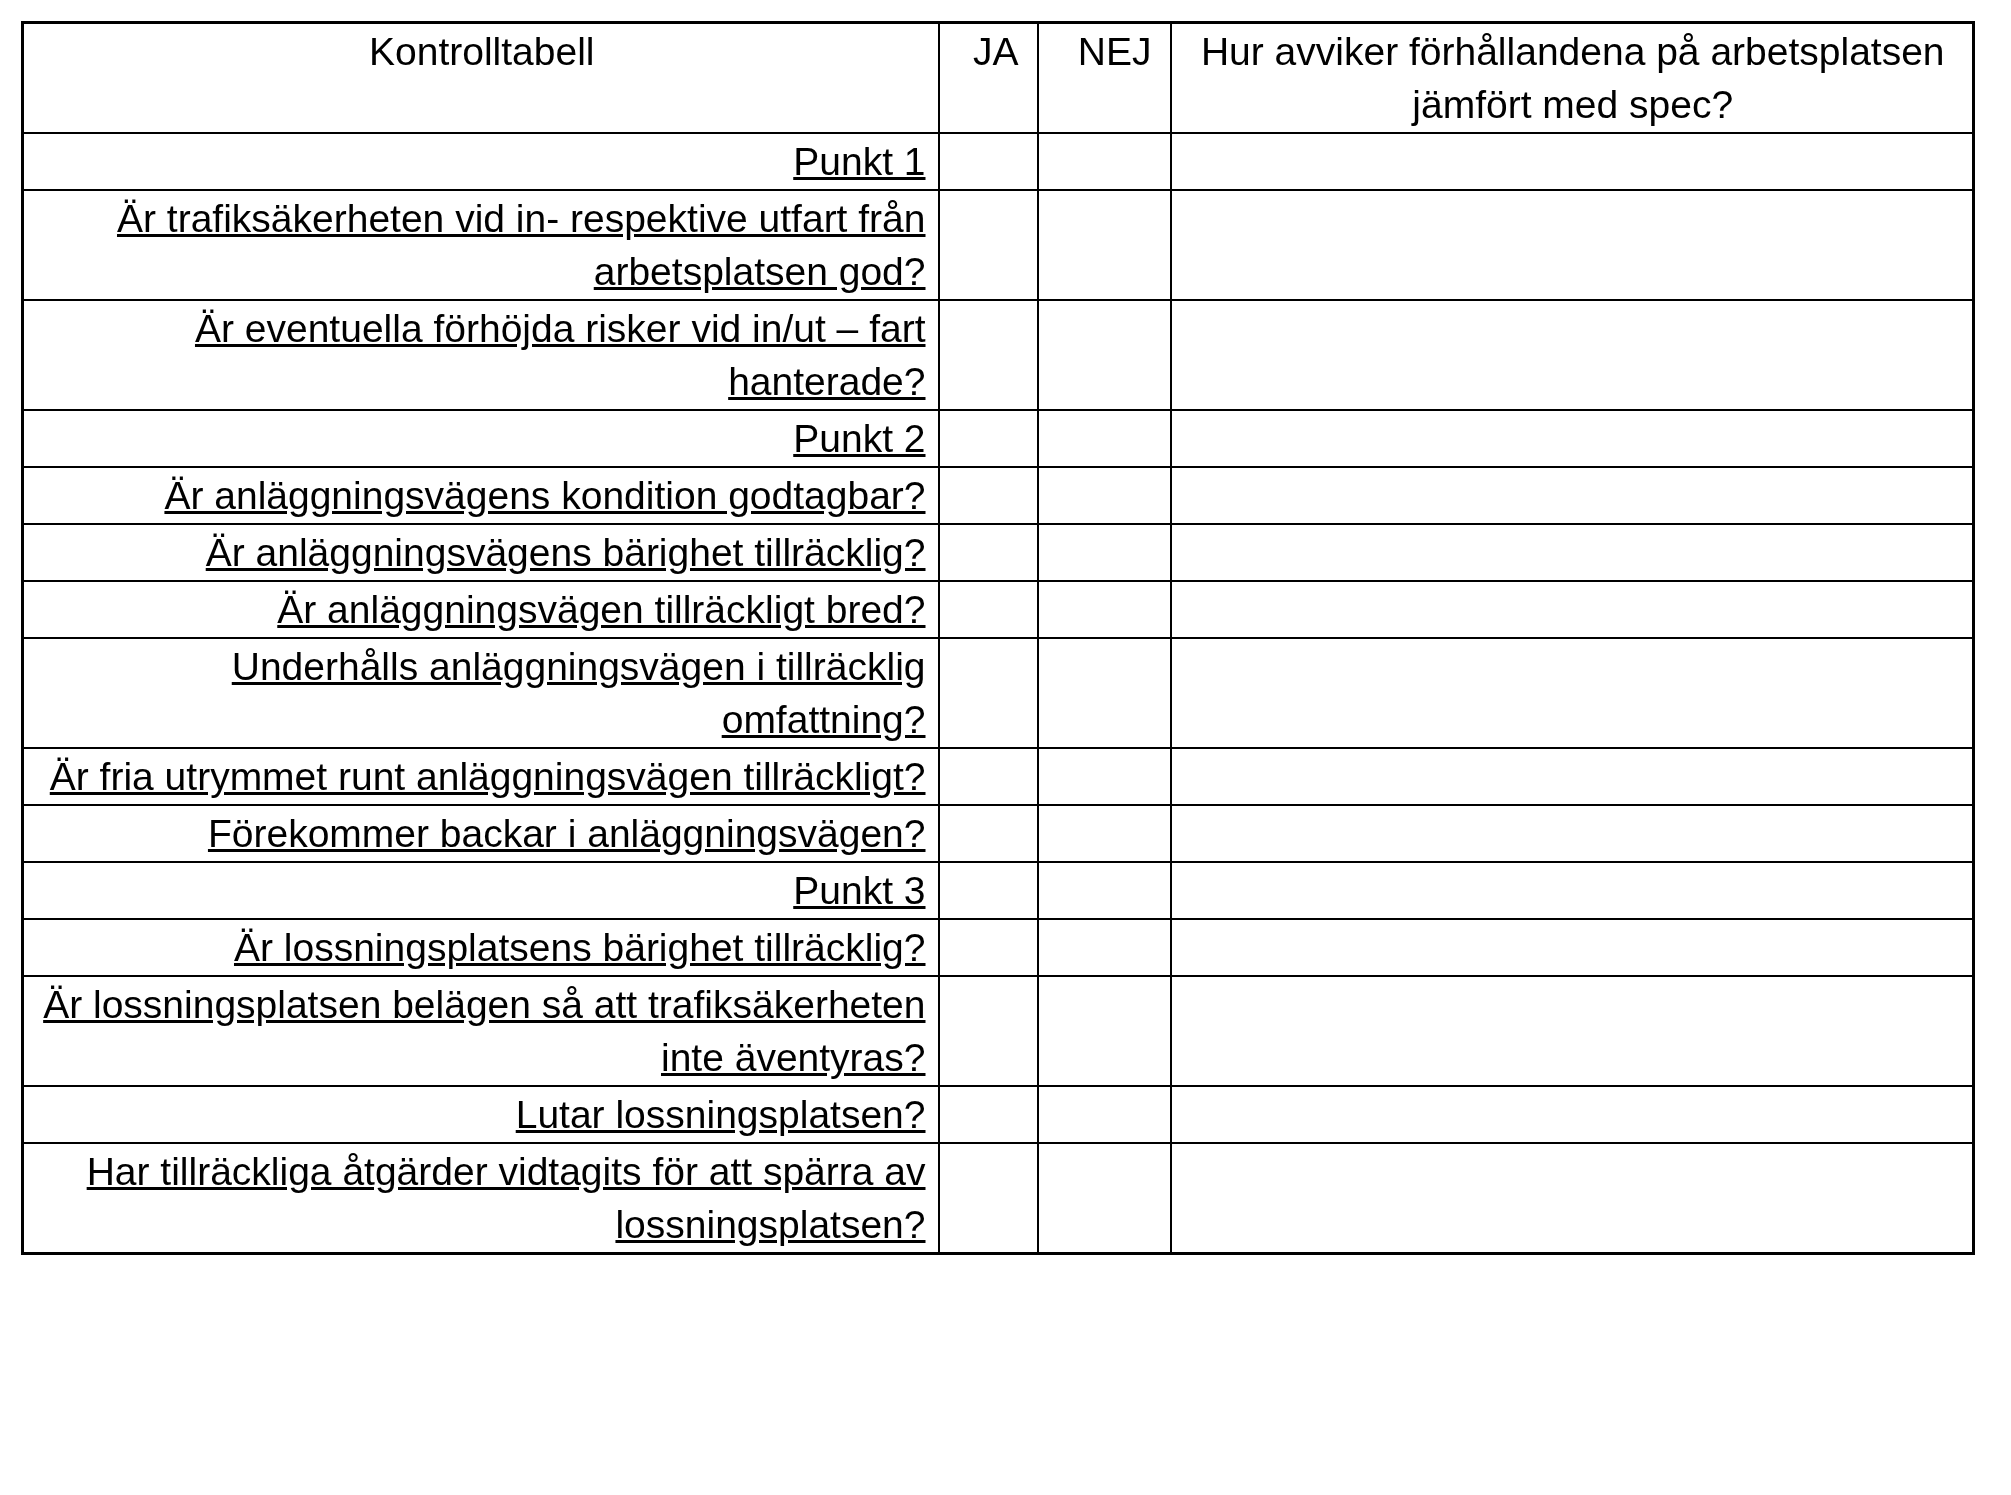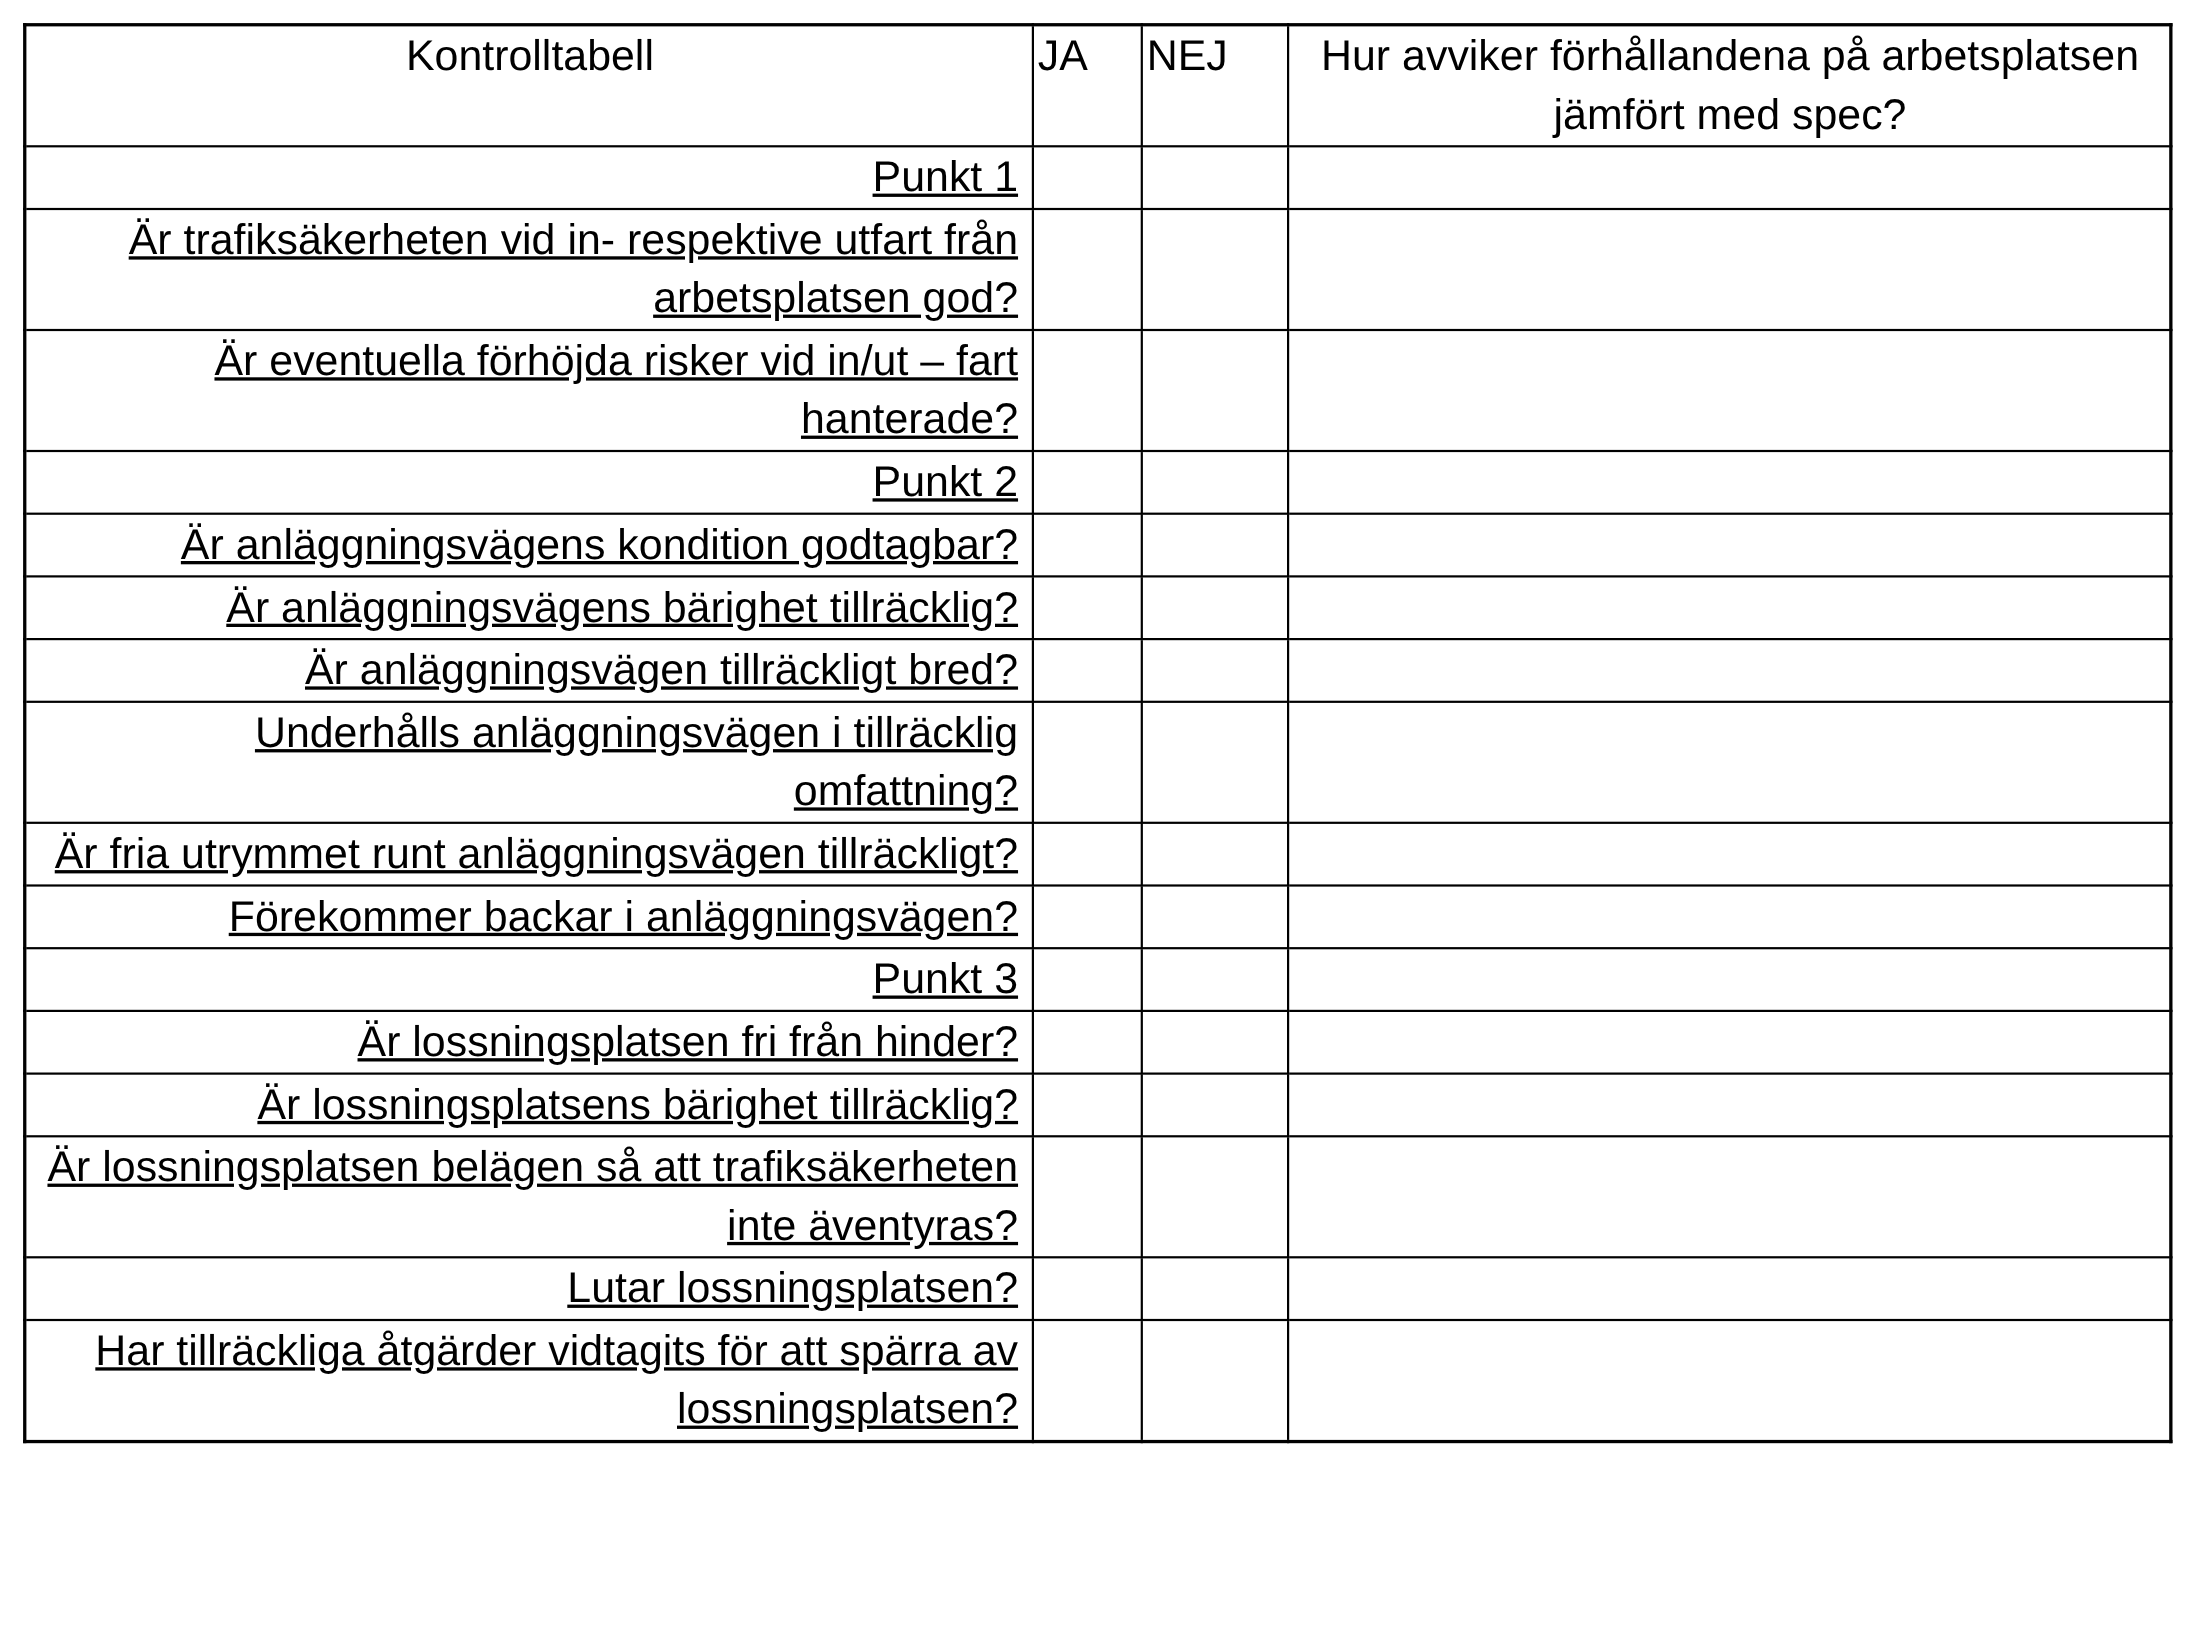--- a/index.html
+++ b/index.html
@@ -34,21 +34,21 @@
     overflow: hidden;
     word-wrap: break-word;
   }
   
   .col-question  { width: 916px; }
   .col-ja        { width: 99px;  }
   .col-nej       { width: 133px; }
   .col-deviation { width: 803px; }
 
   th.h-question { text-align: center; }
-  th.h-ja, th.h-nej { text-align: left; padding-left: 4px; padding-right: 4px; }
+  th.h-ja, th.h-nej { text-align: right; padding-left: 4px; padding-right: 18px; }
   th.h-deviation { }
 
   td.c-question { text-align: right; text-decoration: underline; }
   td.c-ja, td.c-nej, td.c-deviation { text-align: left; }
 </style>
 </head>
 <body>
 
 <table class="doc-table">
   <colgroup>
@@ -126,26 +126,20 @@
         <td class="c-nej"></td>
         <td class="c-deviation"></td>
       </tr>
       <tr>
         <td class="c-question">Punkt 3</td>
         <td class="c-ja"></td>
         <td class="c-nej"></td>
         <td class="c-deviation"></td>
       </tr>
       <tr>
-        <td class="c-question">Är lossningsplatsen fri från hinder?</td>
-        <td class="c-ja"></td>
-        <td class="c-nej"></td>
-        <td class="c-deviation"></td>
-      </tr>
-      <tr>
         <td class="c-question">Är lossningsplatsens bärighet tillräcklig?</td>
         <td class="c-ja"></td>
         <td class="c-nej"></td>
         <td class="c-deviation"></td>
       </tr>
       <tr>
         <td class="c-question">Är lossningsplatsen belägen så att trafiksäkerheten inte äventyras?</td>
         <td class="c-ja"></td>
         <td class="c-nej"></td>
         <td class="c-deviation"></td>

